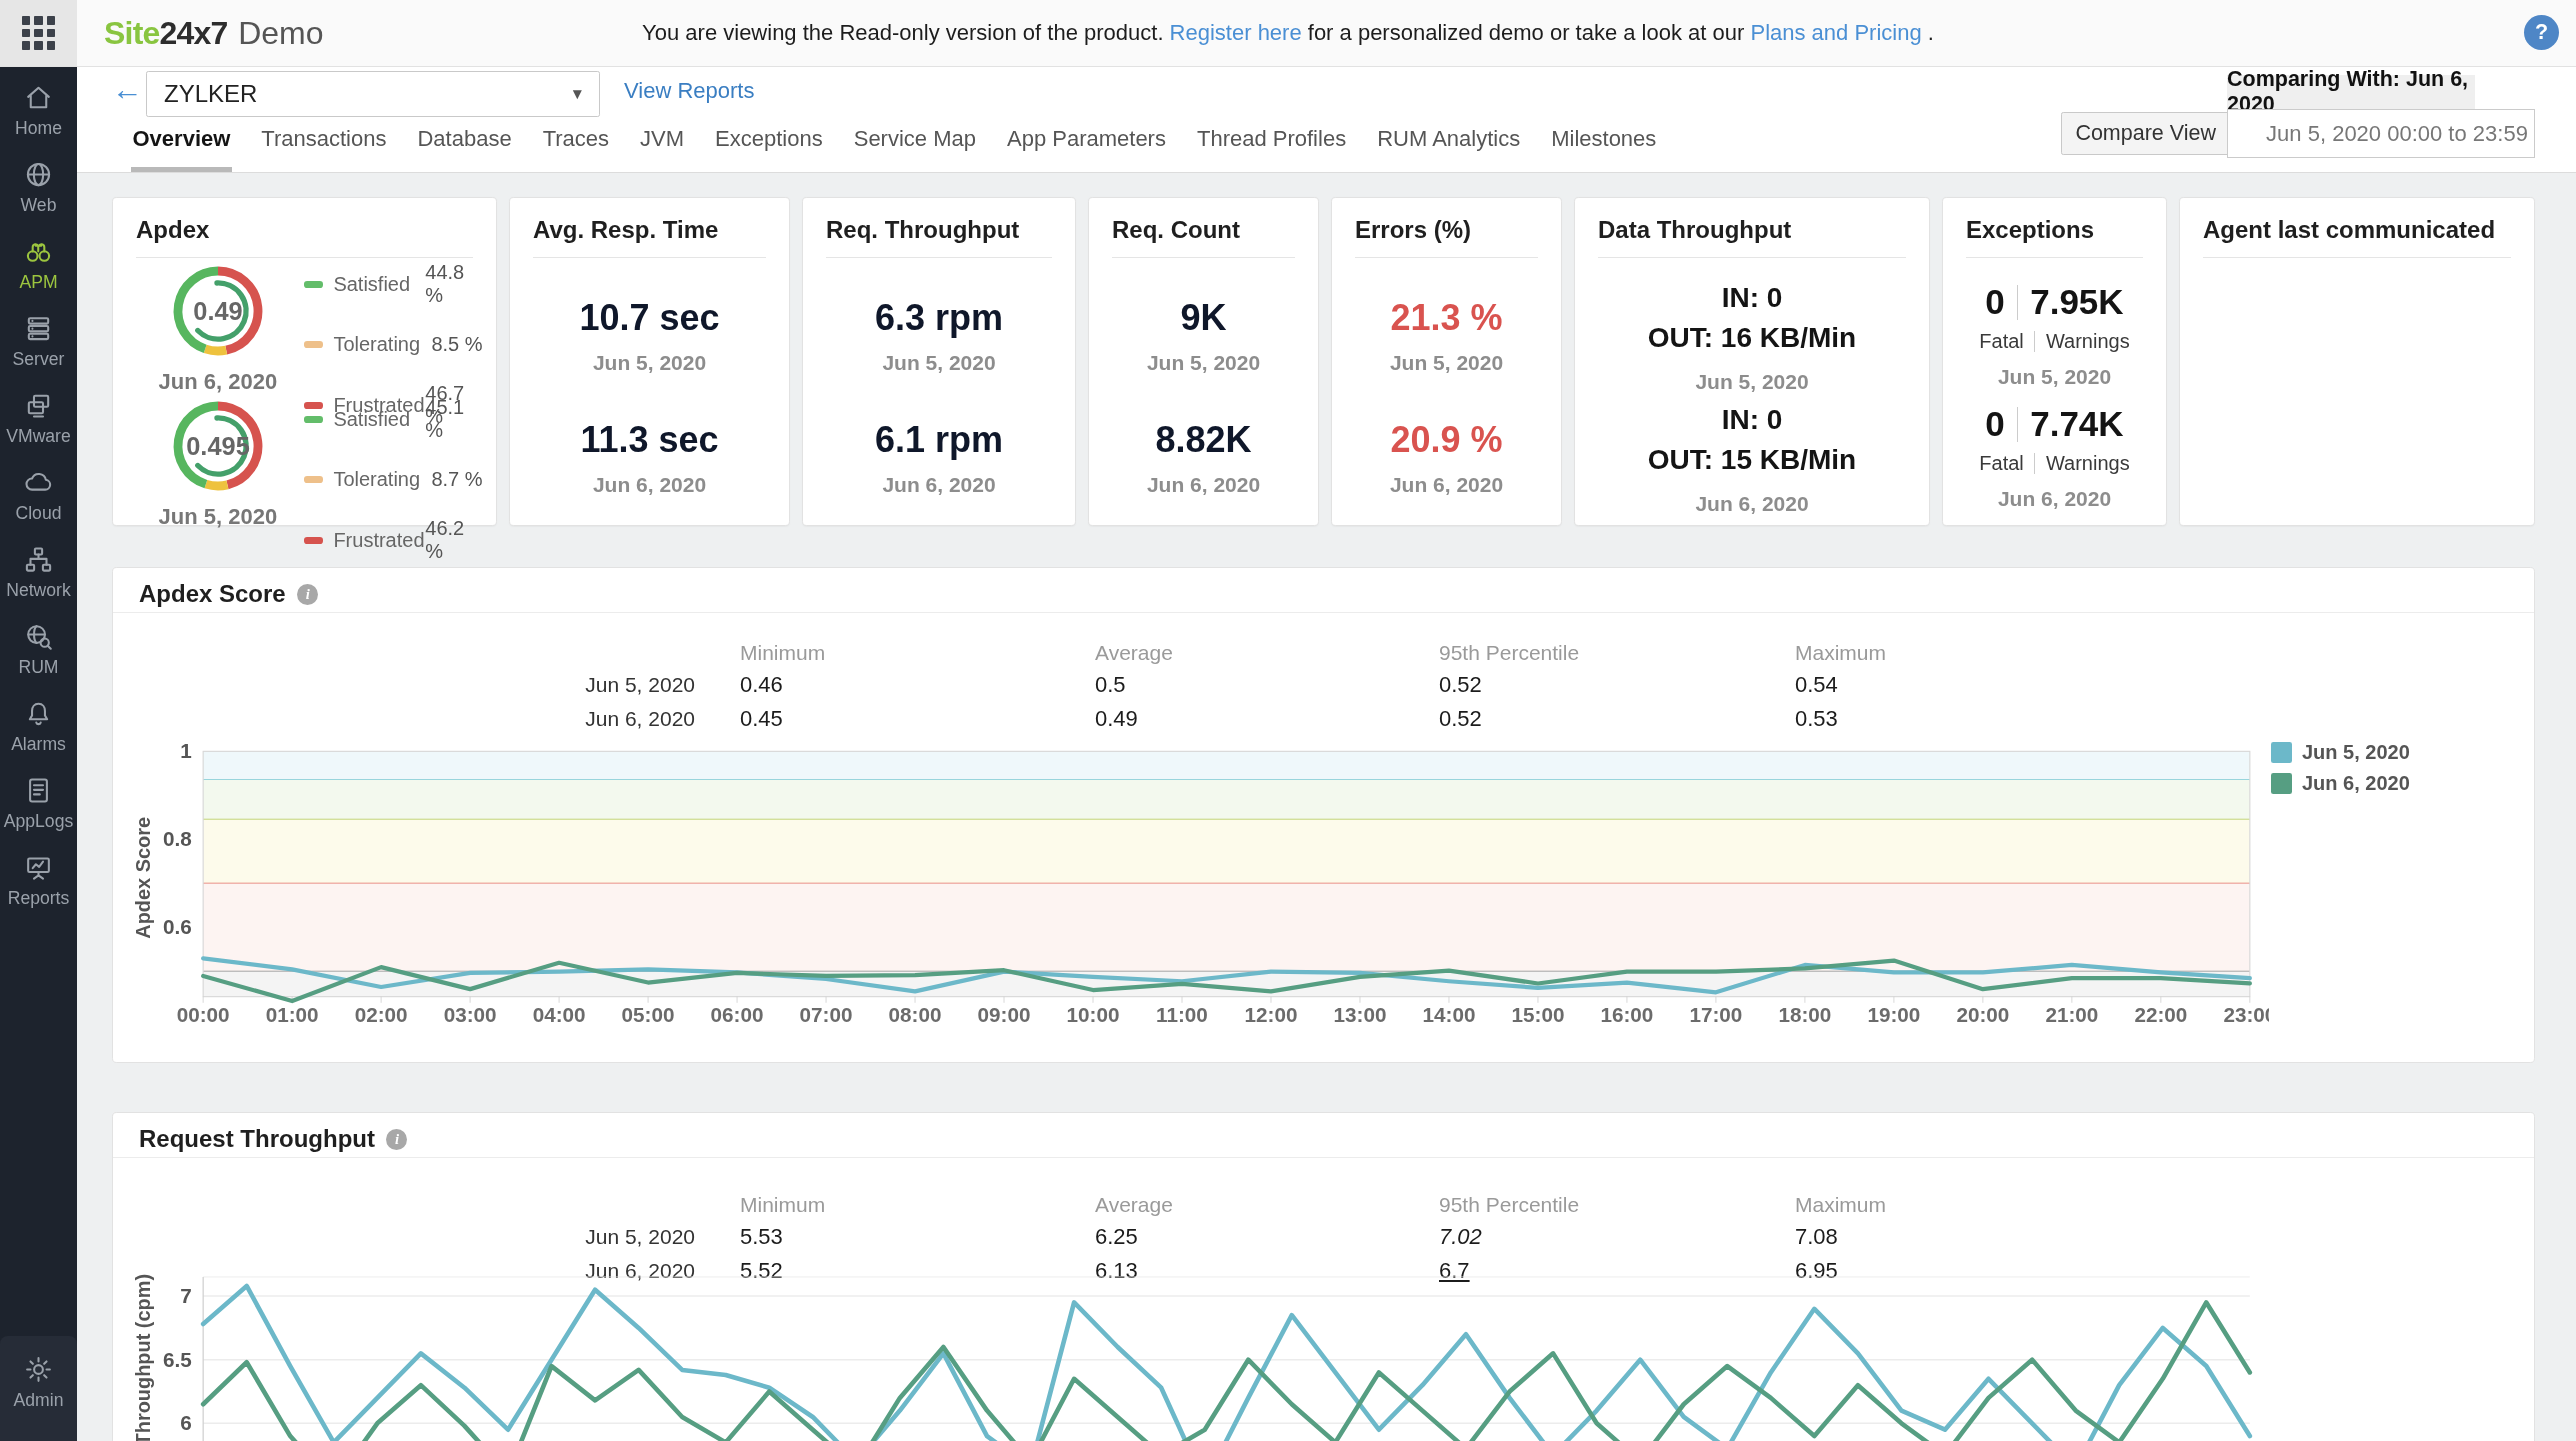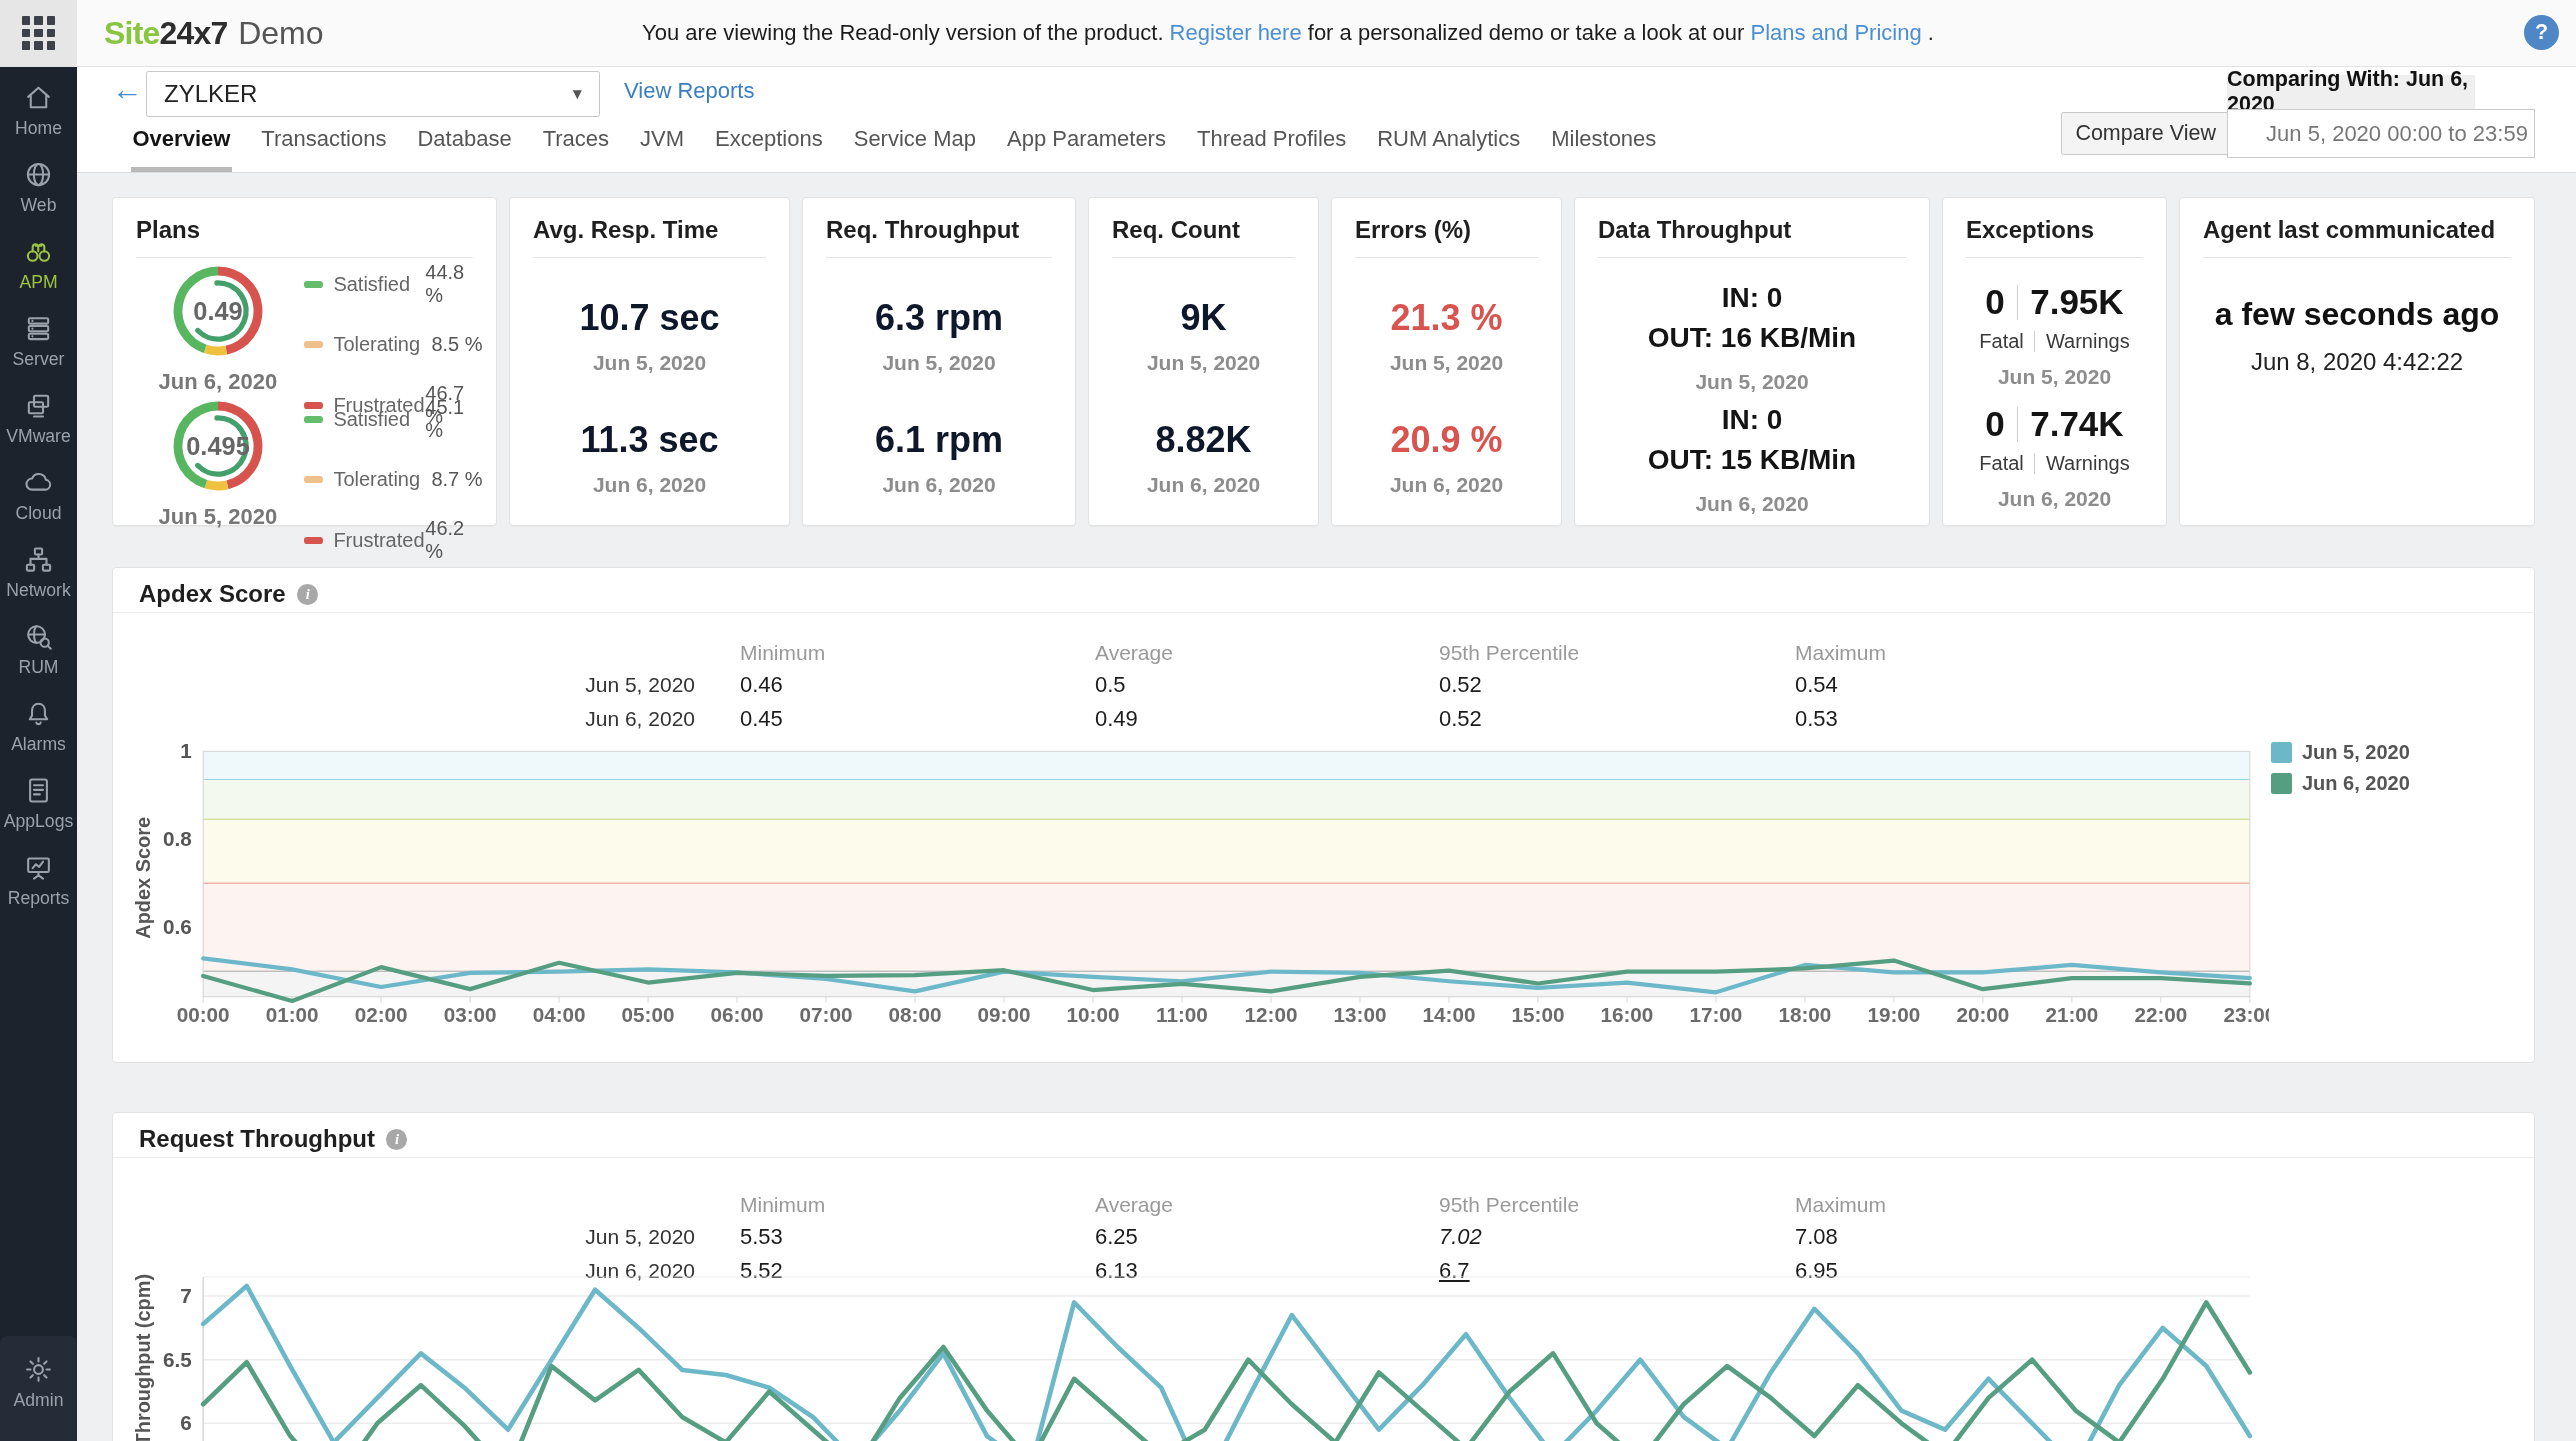--- a/index.html
+++ b/index.html
@@ -243,21 +243,21 @@
     </div>
     <div class="compare-btn">
       <span>Compare View</span>
         <span class="caret">▼</span>
     </div>
     <div class="comparing-band">Comparing With: Jun 6, 2020</div>
     <div class="range-box">Jun 5, 2020 00:00 to 23:59</div>
   </div>
 
   <div class="card" style="left:112px;width:385px;">
-    <h3>Plans</h3>
+    <h3>Apdex</h3>
     <div class="tdiv"></div>
     <div class="gauge-row" style="top:63px;">
       <div class="gauge-col">
         <div><svg viewBox="0 0 130 130" width="100" height="100">
               <path d="M65 13A52 52 0 0 1 75.70485565603383 115.88620702492454" stroke="#d6534e" stroke-width="11.5" fill="none" stroke-linecap="butt"></path>
               <path d="M75.70485565603383 115.88620702492454A52 52 0 0 1 48.31093229002511 114.2491118597267" stroke="#eec23e" stroke-width="11.5" fill="none" stroke-linecap="butt"></path>
               <path d="M48.31093229002511 114.2491118597267A52 52 0 0 1 64.9909242879357 13.000000792005288" stroke="#57b65f" stroke-width="11.5" fill="none" stroke-linecap="butt"></path>
               <path d="M63.726168370358714 28.522234813803003A36.5 36.5 0 1 1 38.744097287639235 90.3550305217534" stroke="#44a06a" stroke-width="7" fill="none" stroke-linecap="round"></path>
               <text x="65" y="77" text-anchor="middle" font-size="33" font-weight="700" fill="#666" font-family="Liberation Sans, sans-serif">0.49</text>
             </svg></div>
@@ -422,24 +422,20 @@
             <span class="t">Warnings</span>
           </div>
         <span class="d">Jun 6, 2020</span>
       </div>
     </div>
   </div>
 
   <div class="card" style="left:2179px;width:356px;">
     <h3>Agent last communicated</h3>
     <div class="tdiv"></div>
-    <div class="agent-body">
-      <div class="rel">a few seconds ago</div>
-      <div class="ts">Jun 8, 2020 4:42:22</div>
-    </div>
   </div>
 
   <div class="panel" style="top:567px;height:496px;">
     <div class="ptitle">
         <span>Apdex Score</span>
         <span class="info">i</span>
       </div>
     <div class="pdiv"></div>
     <div class="cell h" style="left:627px;top:73px;">Minimum</div>
     <div class="cell h" style="left:982px;top:73px;">Average</div>

